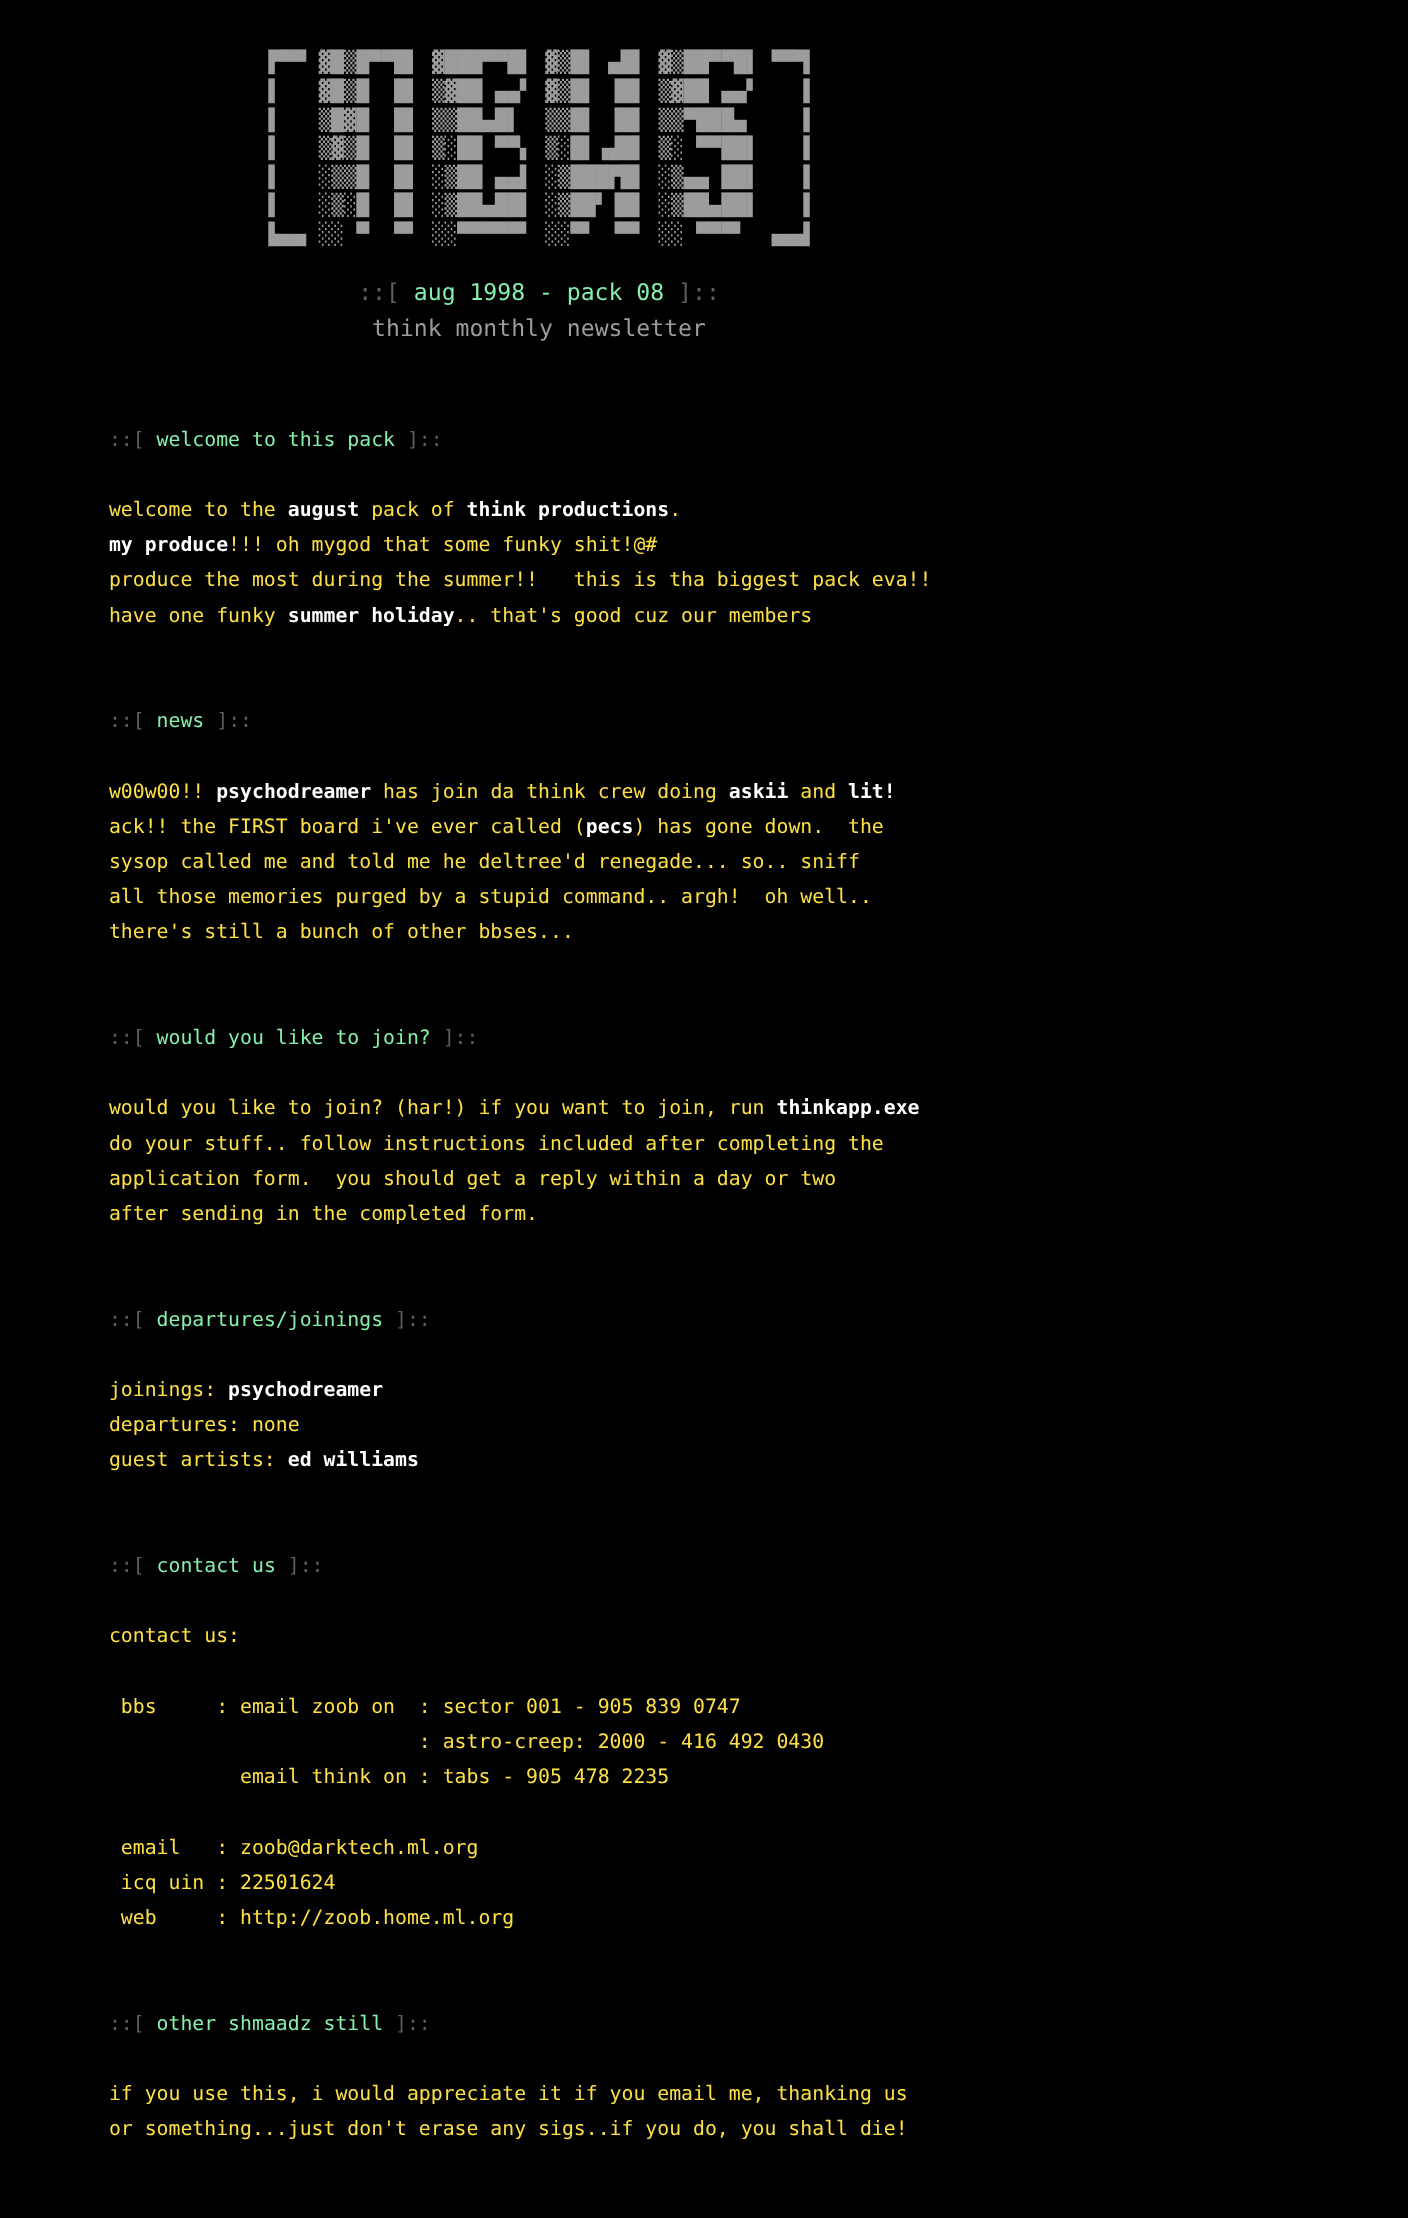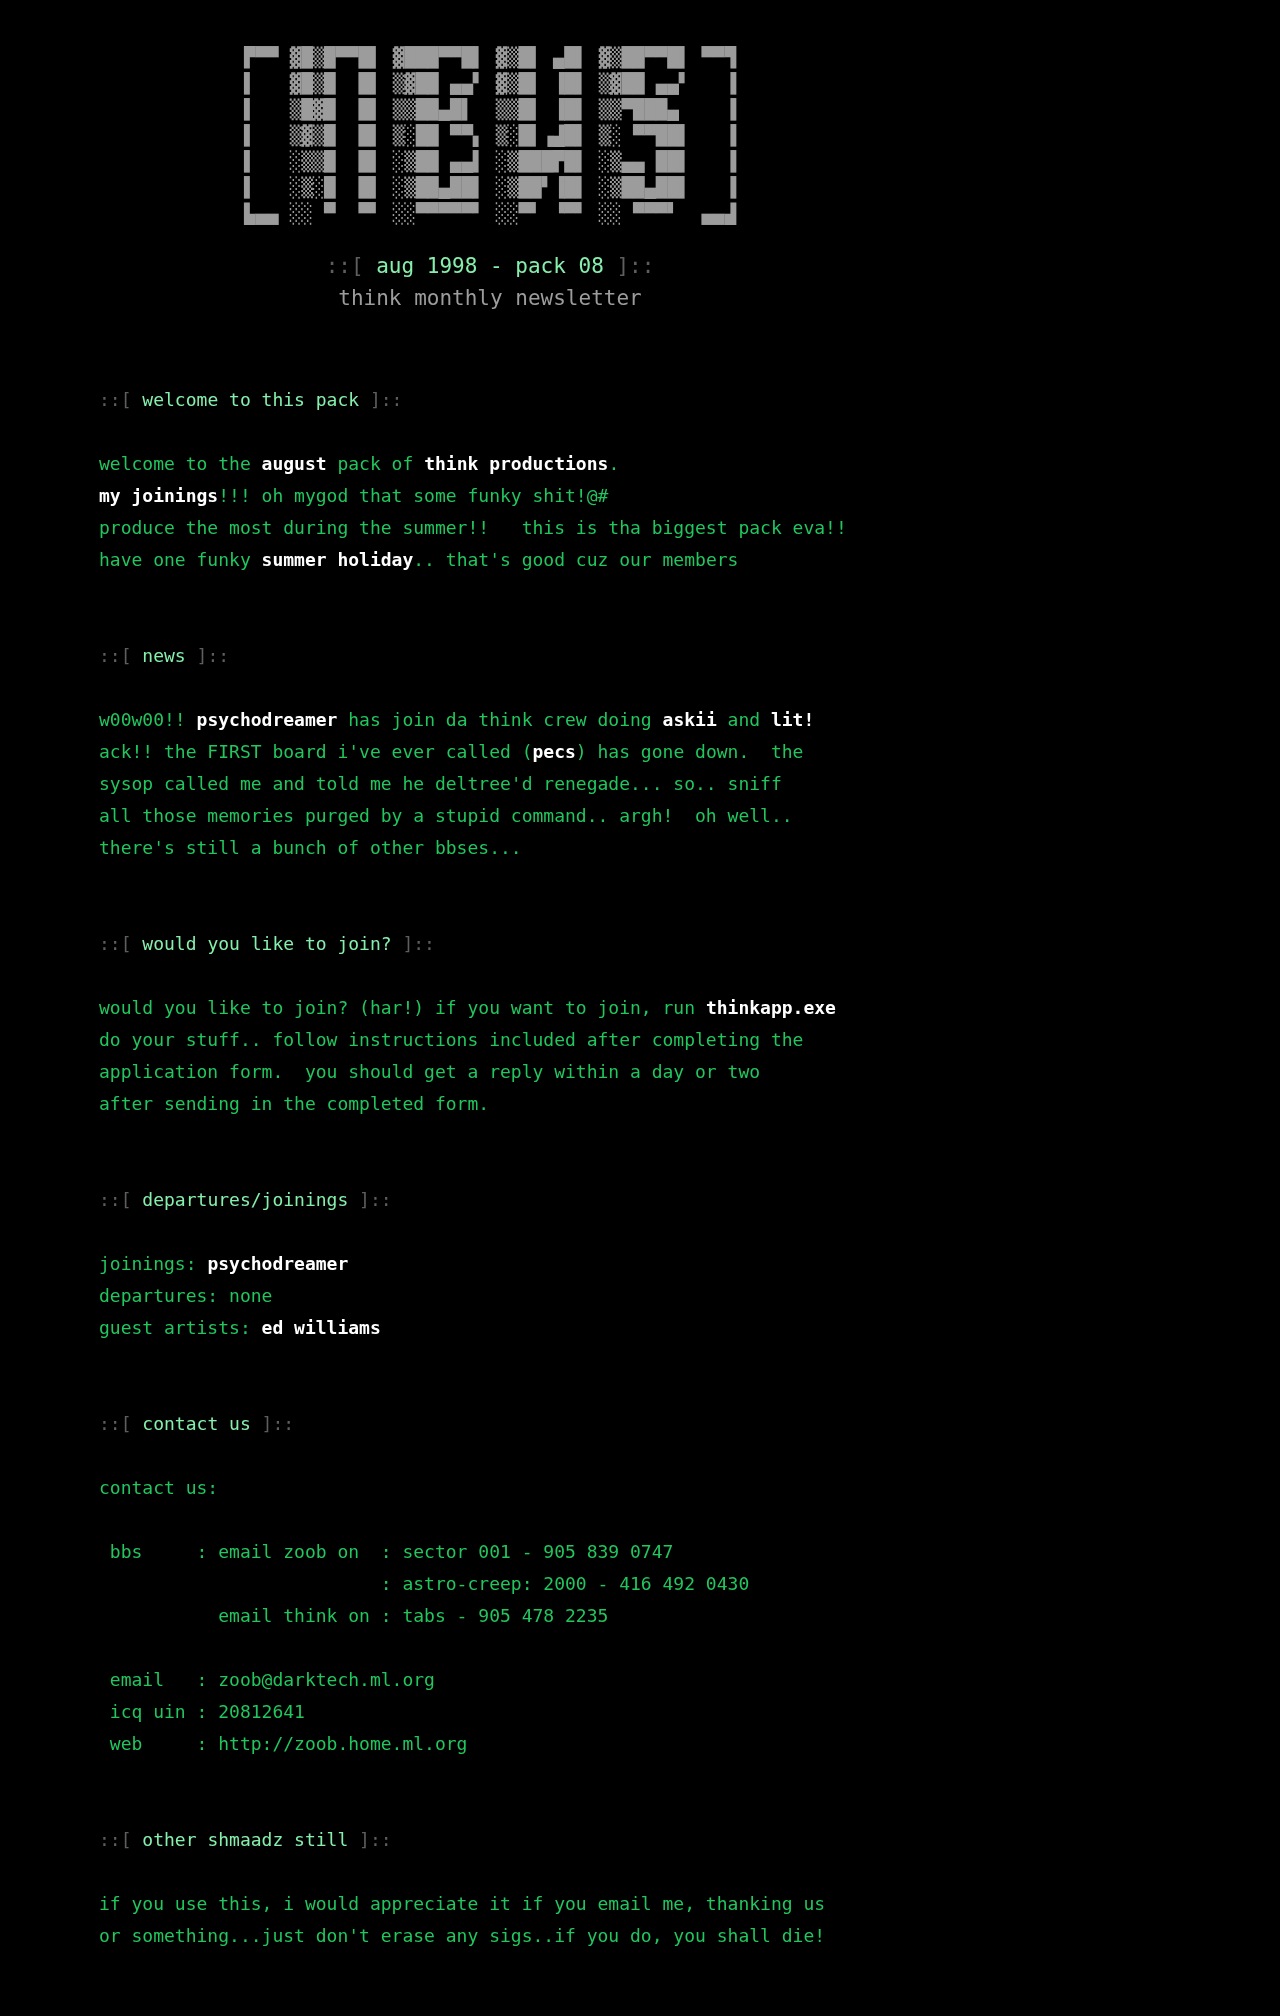--- a/index.html
+++ b/index.html
@@ -9,21 +9,21 @@
   }
   .masthead{width:980px;padding-top:44px;text-align:center;}
   .logo{
     display:inline-block;margin:0;font-size:19px;line-height:26px;
     color:#9c9c9c;text-align:left;letter-spacing:0;
   }
   .m-line{white-space:pre;font-size:21px;line-height:32px;color:#9c9c9c;}
   .m-line.first{margin-top:24px;}
   .doc{margin-left:99px;margin-top:70px;font-size:18px;line-height:32px;}
   .line{white-space:pre;height:32px;}
-  .s-g{color:#22c55e;margin-top:48px;}
+  .s-g{color:#fde047;margin-top:48px;}
   .s-b{color:#ffffff;font-weight:bold;}
   .s-d{color:#5e5e5e;}
   .s-h{color:#86efac;}
 </style>
 </head>
 <body>
 
 <div class="page">
   <header class="masthead">
     <pre class="logo">▛▀▀ ▓█▒█▀▀█▌ ▓███▀▀█▌ ▓▒█▌ ▄█▌ ▓▒██▀▀█▌ ▀▀▜
@@ -33,21 +33,21 @@
 ▌   ░▒▒█  █▌ ░▒██ ▄▄▌ ░▒███▛█▌ ░▒▄▄ ██▌   ▐
 ▌   ░▒░█  █▌ ░▒██▄██▌ ░▒██▘▐█▌ ░▒██▄██▌   ▐
 ▙▄▄ ░░ ▀  ▀▘ ░░▀▀▀▀▀▘ ░░▀▘ ▝▀▘ ░░ ▀▀▀▘  ▄▄▟</pre>
     <div class="m-line first"><span class="s-d">::[ </span><span class="s-h">aug 1998 - pack 08</span><span class="s-d"> ]::</span></div>
     <div class="m-line">think monthly newsletter</div>
   </header>
   <main class="doc" id="doc">
       <div class="line"><span class="s-d">::[ </span><span class="s-h">welcome to this pack</span><span class="s-d"> ]::</span></div>
       <div class="line"></div>
       <div class="line"><span class="s-g">welcome to the </span><span class="s-b">august</span><span class="s-g"> pack of </span><span class="s-b">think productions</span><span class="s-g">.</span></div>
-      <div class="line"><span class="s-b">my joinings</span><span class="s-g">!!! oh mygod that some funky shit!@#</span></div>
+      <div class="line"><span class="s-b">my produce</span><span class="s-g">!!! oh mygod that some funky shit!@#</span></div>
       <div class="line"><span class="s-g">produce the most during the summer!!   this is tha biggest pack eva!!</span></div>
       <div class="line"><span class="s-g">have one funky </span><span class="s-b">summer holiday</span><span class="s-g">.. that's good cuz our members</span></div>
       <div class="line"></div>
       <div class="line"></div>
       <div class="line"><span class="s-d">::[ </span><span class="s-h">news</span><span class="s-d"> ]::</span></div>
       <div class="line"></div>
       <div class="line"><span class="s-g">w00w00!! </span><span class="s-b">psychodreamer</span><span class="s-g"> has join da think crew doing </span><span class="s-b">askii</span><span class="s-g"> and </span><span class="s-b">lit!</span></div>
       <div class="line"><span class="s-g">ack!! the FIRST board i've ever called (</span><span class="s-b">pecs</span><span class="s-g">) has gone down.  the</span></div>
       <div class="line"><span class="s-g">sysop called me and told me he deltree'd renegade... so.. sniff</span></div>
       <div class="line"><span class="s-g">all those memories purged by a stupid command.. argh!  oh well..</span></div>
@@ -71,21 +71,21 @@
       <div class="line"></div>
       <div class="line"><span class="s-d">::[ </span><span class="s-h">contact us</span><span class="s-d"> ]::</span></div>
       <div class="line"></div>
       <div class="line"><span class="s-g">contact us:</span></div>
       <div class="line"></div>
       <div class="line"><span class="s-g"> bbs     : email zoob on  : sector 001 - 905 839 0747</span></div>
       <div class="line"><span class="s-g">                          : astro-creep: 2000 - 416 492 0430</span></div>
       <div class="line"><span class="s-g">           email think on : tabs - 905 478 2235</span></div>
       <div class="line"></div>
       <div class="line"><span class="s-g"> email   : zoob@darktech.ml.org</span></div>
-      <div class="line"><span class="s-g"> icq uin : 20812641</span></div>
+      <div class="line"><span class="s-g"> icq uin : 22501624</span></div>
       <div class="line"><span class="s-g"> web     : http://zoob.home.ml.org</span></div>
       <div class="line"></div>
       <div class="line"></div>
       <div class="line"><span class="s-d">::[ </span><span class="s-h">other shmaadz still</span><span class="s-d"> ]::</span></div>
       <div class="line"></div>
       <div class="line"><span class="s-g">if you use this, i would appreciate it if you email me, thanking us</span></div>
       <div class="line"><span class="s-g">or something...just don't erase any sigs..if you do, you shall die!</span></div>
     </main>
 </div>
 

